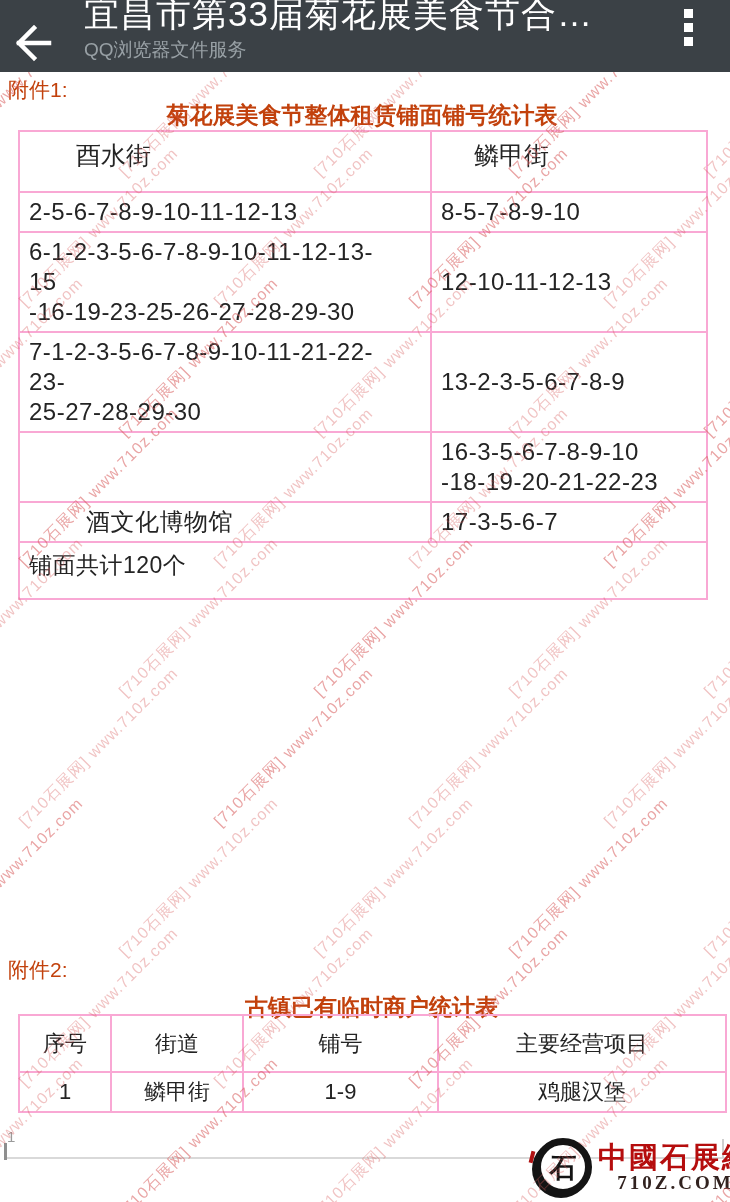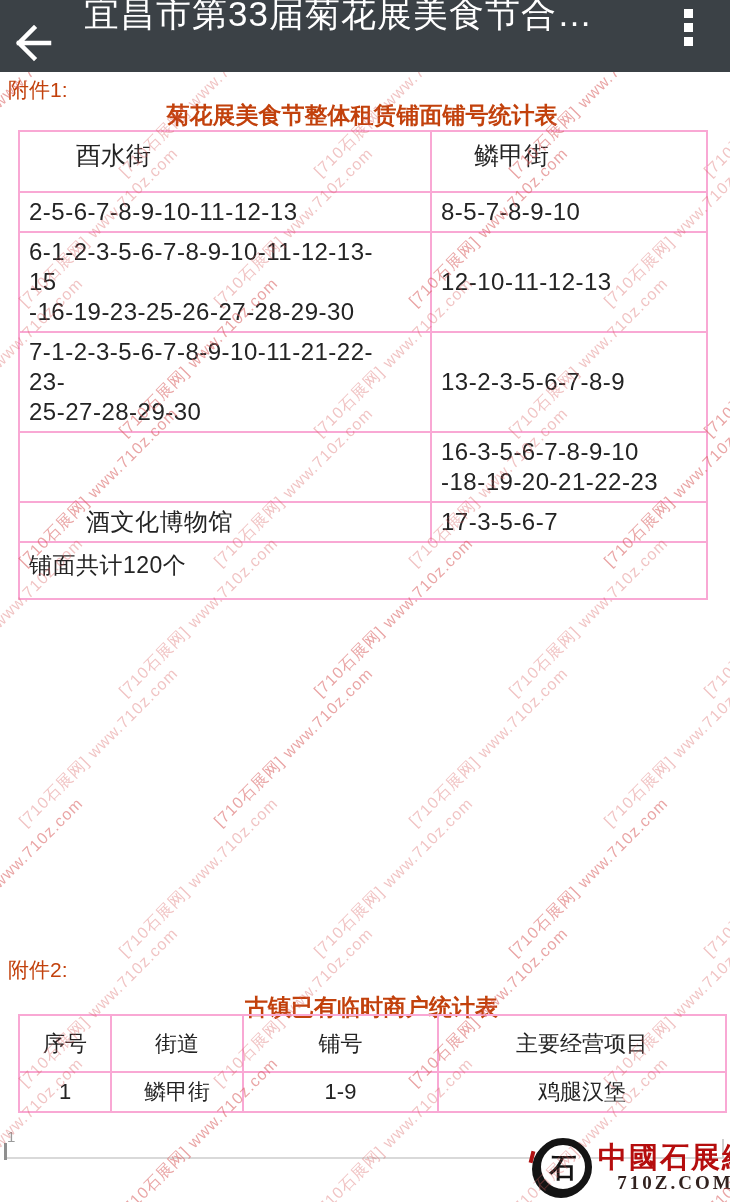--- a/index.html
+++ b/index.html
@@ -88,20 +88,21 @@
 </head>
 <body>
 
 <div class="appbar">
   <div class="back-btn">
     <svg width="40" height="38" viewBox="0 0 40 38">
       <path d="M21 4 L6 19 L21 34 M6 19 H36" stroke="#ffffff" stroke-width="4.5" fill="none" stroke-linecap="square"></path>
     </svg>
   </div>
   <div class="app-title">宜昌市第33届菊花展美食节合…</div>
+  <div class="app-subtitle">QQ浏览器文件服务</div>
   <div class="menu-btn">
     <div class="sq"></div>
     <div class="sq"></div>
     <div class="sq"></div>
   </div>
 </div>
 
 <div class="doc">
   <div class="att-label" id="att1">附件1:</div>
   <div class="tbl-title" id="t1-title">菊花展美食节整体租赁铺面铺号统计表</div>

